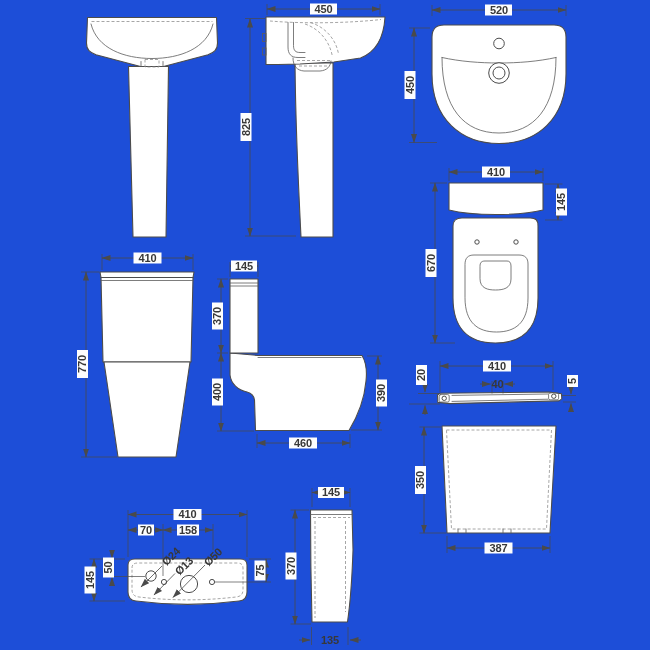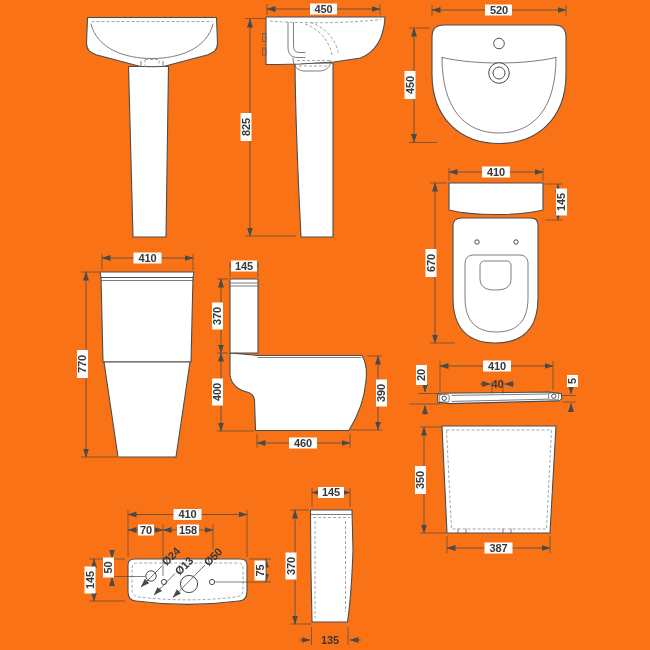--- a/index.html
+++ b/index.html
@@ -1,16 +1,16 @@
 <!DOCTYPE html>
 <html><head>
 <meta charset="utf-8">
 <style>
   html,body{margin:0;padding:0;background:#fff;}
-  .canvas{position:relative;width:650px;height:650px;background:#f97316;font-family:"Liberation Sans",sans-serif;}
+  .canvas{position:relative;width:650px;height:650px;background:#1d4ed8;font-family:"Liberation Sans",sans-serif;}
   svg{display:block;}
   .olf{fill:#fff;stroke:#4c4c4c;stroke-width:1.1;stroke-linejoin:round;}
   .thin{fill:none;stroke:#5c5c5c;stroke-width:0.8;stroke-linecap:round;}
   .dash{fill:none;stroke:#8f8f8f;stroke-width:0.8;stroke-dasharray:3 2;}
   .dim{fill:none;stroke:#4a4a4a;stroke-width:0.8;}
   .ext{fill:none;stroke:#4a4a4a;stroke-width:0.7;}
   .lbl{font-family:"Liberation Sans",sans-serif;font-size:11px;font-weight:bold;fill:#383838;text-anchor:middle;letter-spacing:-0.2px;}
   .lbg{fill:#fdfdfd;}
   .hole{fill:#fff;stroke:#4c4c4c;stroke-width:1;}
 </style>

